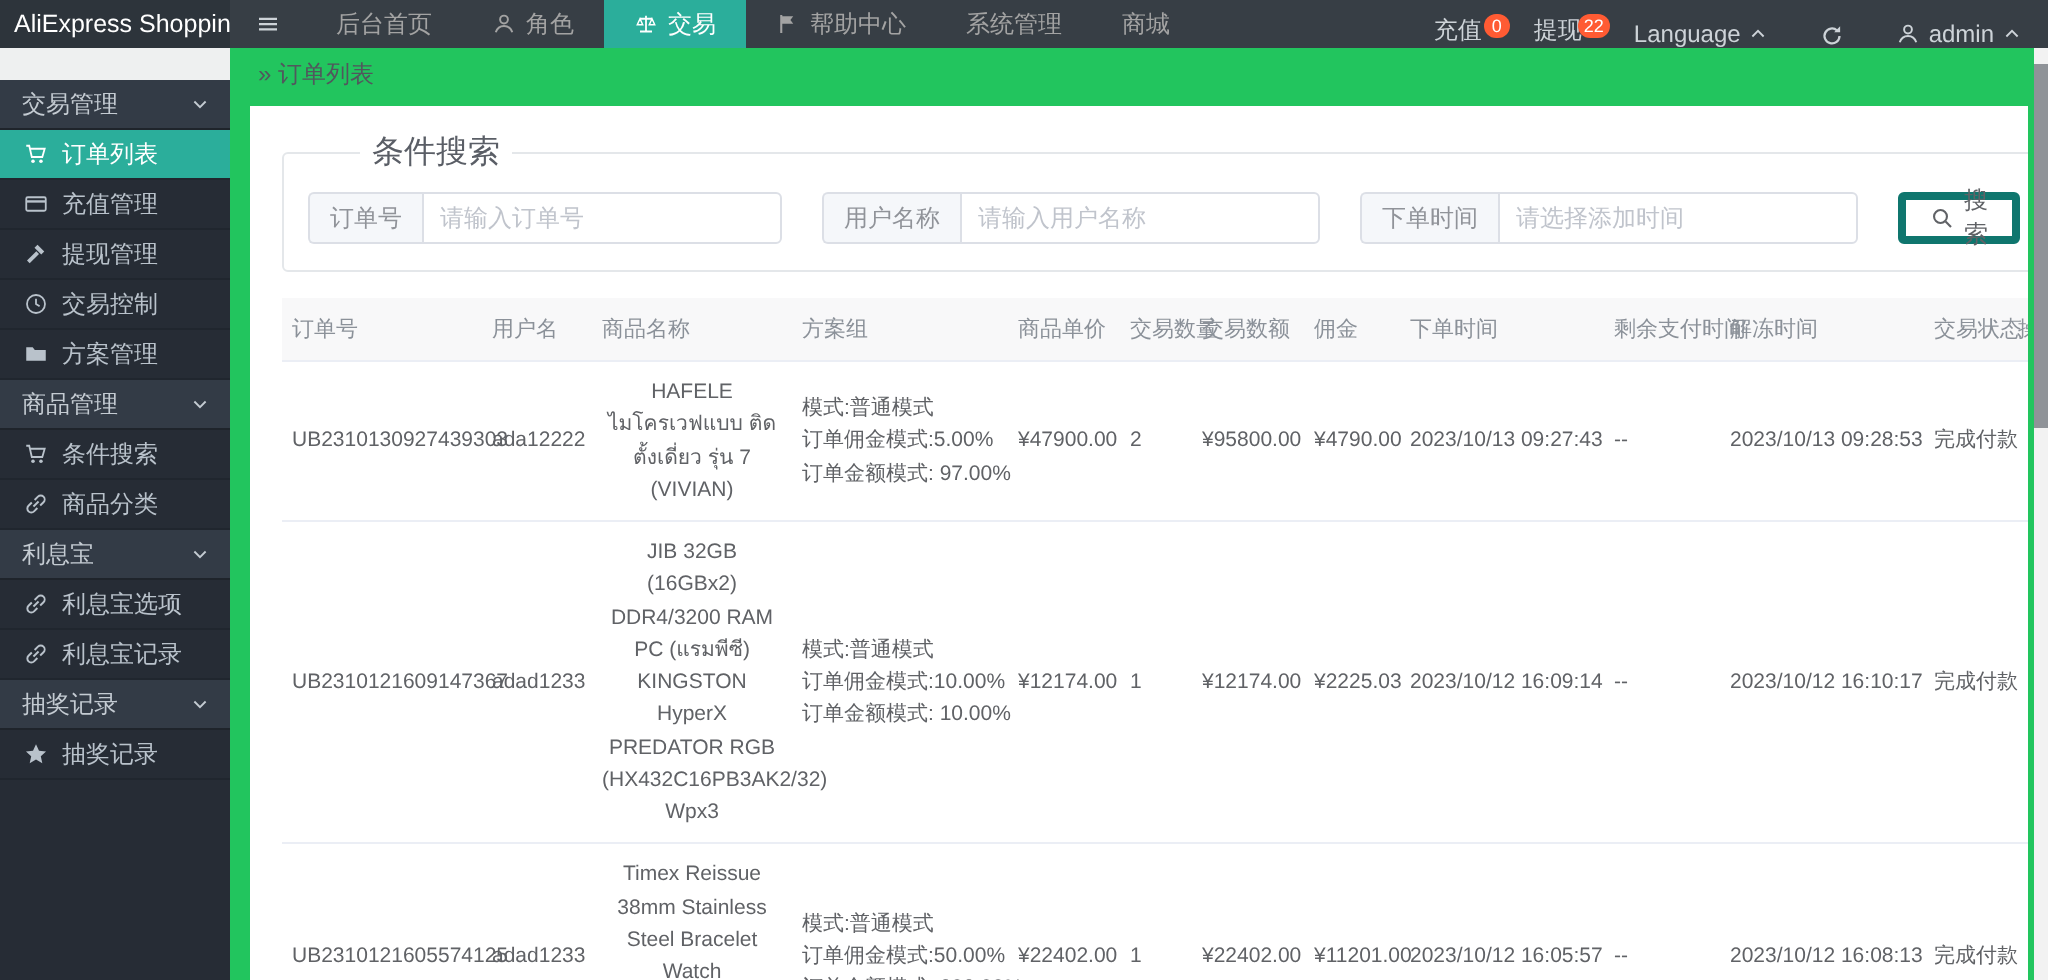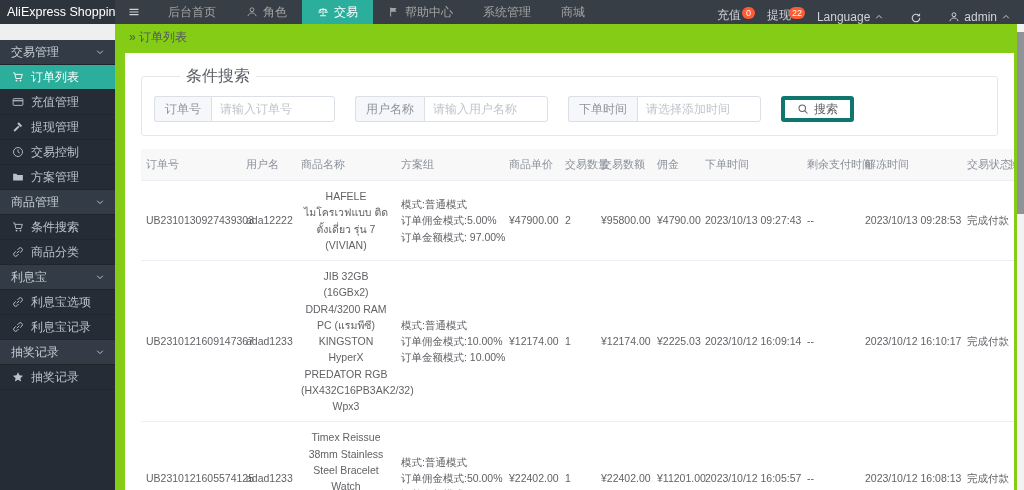--- a/index.html
+++ b/index.html
@@ -20,30 +20,30 @@
   .icon svg { width:100%; height:100%; display:block; }
   .icon-sm { width:10px; height:10px; }
 
   
   .sidebar { position:absolute; top:40px; left:0; bottom:0; width:115px; background:#262c35; z-index:20; }
   .side-group-header { height:25px; display:flex; align-items:center; justify-content:space-between; padding:0 10px 0 11px; background:#333b46; color:#c4cbd2; font-size:12px; cursor:pointer; border-bottom:1px solid #1f242b; }
   .side-item { height:25px; display:flex; align-items:center; gap:7px; padding-left:12px; color:#b9c2cb; font-size:12px; cursor:pointer; border-bottom:1px solid #20262e; background:#262c35; }
   .side-item.active { background:#2bae9b; color:#fff; }
 
   
-  .main { position:absolute; top:24px; left:115px; right:0; bottom:0; background:#84cc16; display:flex; flex-direction:column; }
+  .main { position:absolute; top:24px; left:115px; right:0; bottom:0; background:#22c55e; display:flex; flex-direction:column; }
   .breadcrumb { height:27px; line-height:27px; padding-left:14px; color:#51575d; font-size:12px; }
   .card { flex:1; margin:2px 10px 0 10px; background:#fff; padding:13px 16px 0 16px; overflow:hidden; }
 
   fieldset.search-box { border:1px solid #e4e7ea; border-radius:3px; padding:9px 12px 13px 12px; }
   fieldset.search-box legend { font-size:16px; color:#5a5e66; padding:0 6px; margin-left:26px; }
   .search-row { display:flex; align-items:center; gap:20px; }
   .input-group { display:flex; height:26px; }
   .ig-label { background:#f5f7fa; border:1px solid #dcdfe6; border-right:none; border-radius:3px 0 0 3px; padding:0 10px; line-height:24px; color:#909399; font-size:12px; white-space:nowrap; }
-  .input-group input { border:1px solid #dcdfe6; border-radius:0 3px 3px 0; width:124px; padding:0 8px; font-size:12px; color:#606266; outline:none; background:#fff; }
+  .input-group input { border:1px solid #dcdfe6; border-radius:0 3px 3px 0; width:180px; padding:0 8px; font-size:12px; color:#606266; outline:none; background:#fff; }
   .input-group input::placeholder { color:#c0c4cc; }
   .search-btn { display:flex; align-items:center; gap:5px; height:26px; padding:0 12px; border:4px solid #0f766e; border-radius:3px; background:#fff; color:#606266; font-size:12px; cursor:pointer; }
 
   
   table { width:100%; border-collapse:collapse; table-layout:fixed; margin-top:13px; font-size:10.5px; color:#606266; }
   thead th { background:#f8f8f9; color:#8b9199; font-weight:normal; text-align:left; padding:8px 5px; font-size:11px; white-space:nowrap; border-bottom:1px solid #ebeef5; }
   tbody td { border-bottom:1px solid #ebeef5; padding:7px 5px; vertical-align:middle; line-height:1.55; }
   .col-order_no{width:100px} .col-username{width:55px} .col-product{width:100px}
   .col-plan{width:108px} .col-unit_price{width:56px} .col-qty{width:36px}
   .col-amount{width:56px} .col-commission{width:48px} .col-order_time{width:102px}

